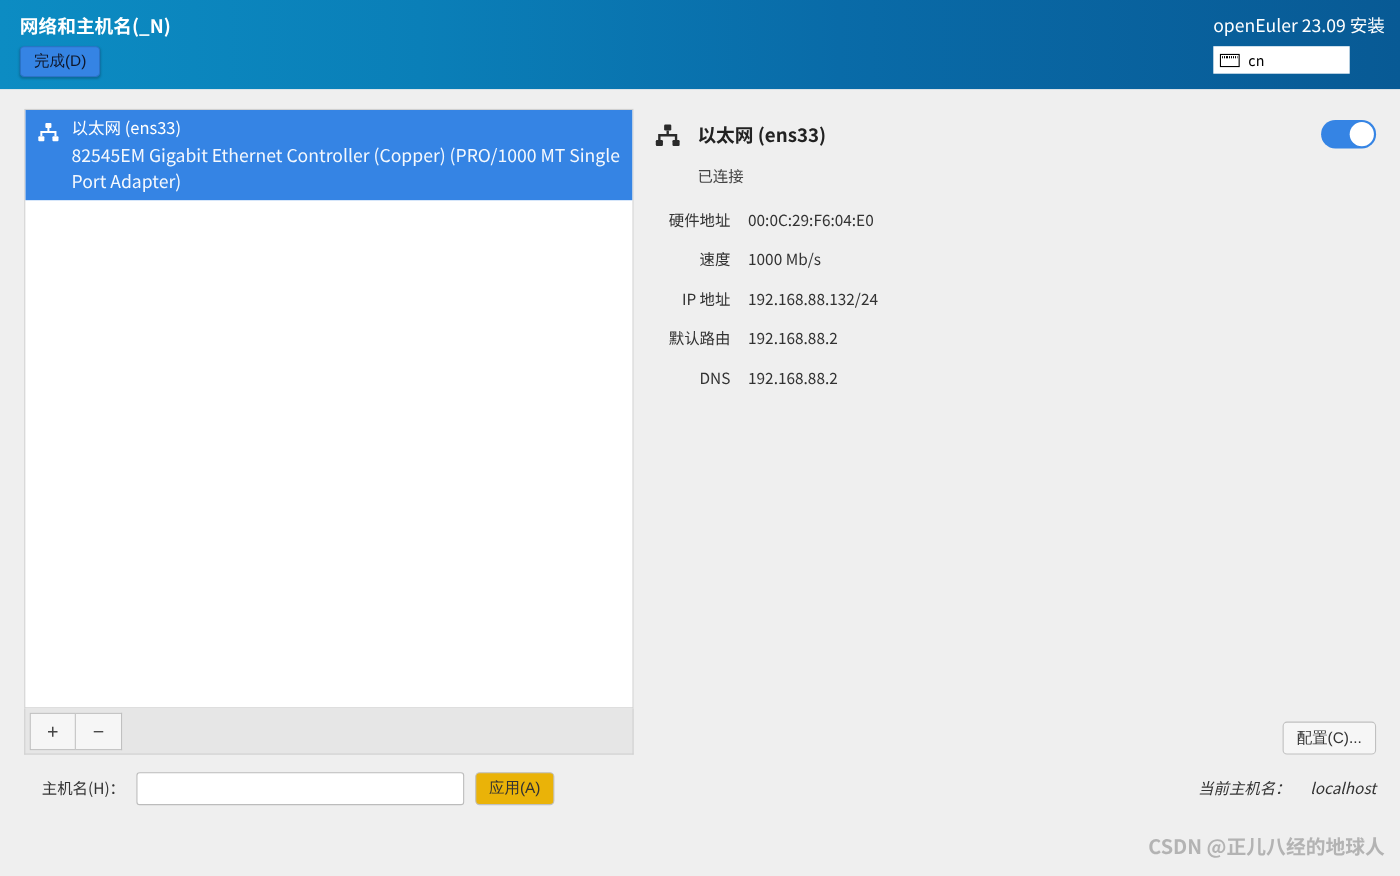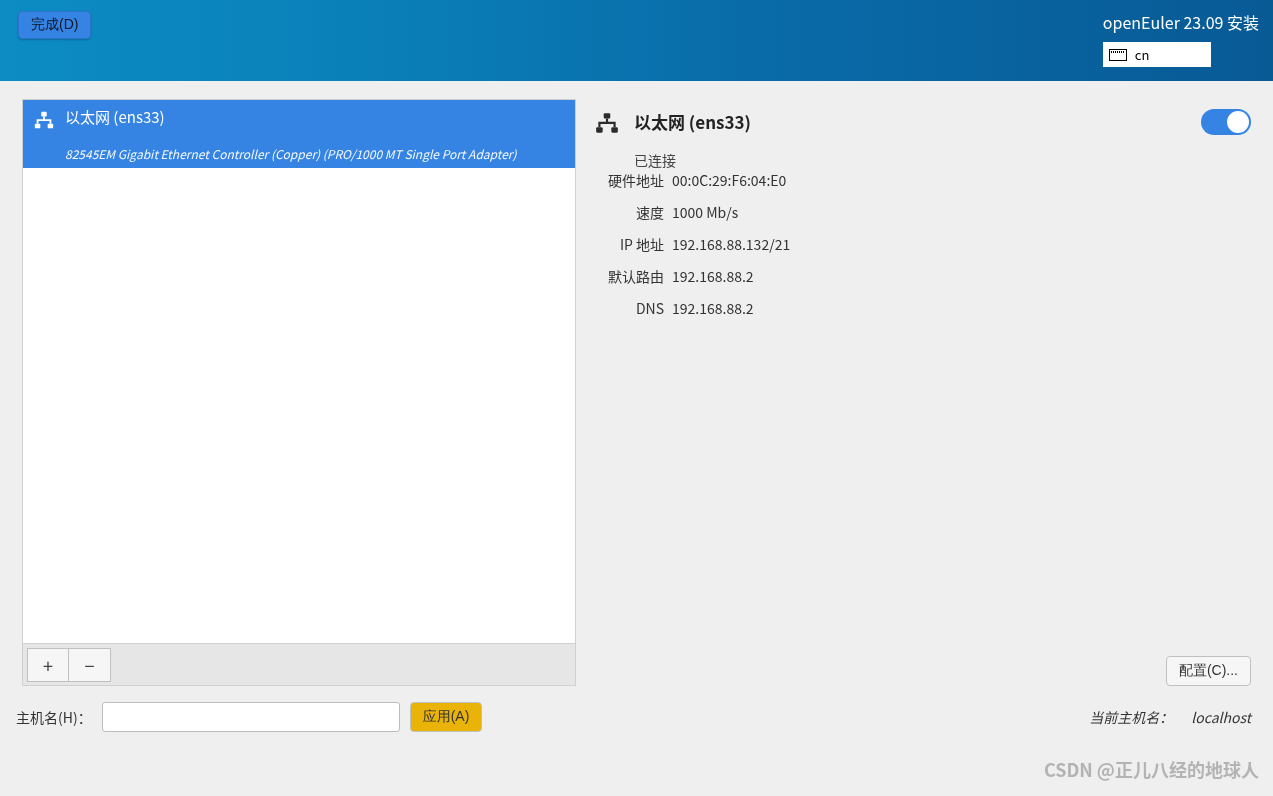--- a/index.html
+++ b/index.html
@@ -40,21 +40,21 @@
 }
 .distro {
   font-size: 16px;
   color: #fff;
   margin-bottom: 8px;
 }
 .kb-indicator {
   background: #fff;
   color: #000;
   padding: 3px 6px;
-  width: 108px;
+  width: 124px;
   display: flex;
   align-items: center;
   gap: 8px;
   font-size: 13px;
 }
 .kb-icon {
   width: 18px; height: 12px;
   border: 1.5px solid #000;
   display: inline-block;
   position: relative;
@@ -92,21 +92,21 @@
   gap: 10px;
   cursor: pointer;
 }
 .device-net-icon {
   width: 22px; height: 22px;
   margin-top: 4px;
   flex-shrink:0;
 }
 .dev-text { flex:1; }
 .dev-name { font-size: 15px; }
-.dev-sub { font-size: 12px; opacity: 0.95; margin-top: 18px; font-style: italic;}
+.dev-sub { font-size: 16px; opacity: 0.95; margin-top: 1px;}
 .list-toolbar {
   height: 42px;
   background: #e6e6e6;
   border: 1px solid #d0d0d0;
   border-top: none;
   padding: 4px;
   display:flex;
   gap:0;
 }
 .tool-btn {
@@ -145,43 +145,45 @@
 }
 .toggle::after {
   content:"";
   position:absolute;
   right:2px; top:2px;
   width:22px; height:22px;
   background:#fff;
   border-radius:50%;
 }
 .info-grid {
+  margin-top: 20px;
   display: grid;
   grid-template-columns: 70px auto;
   column-gap: 8px;
   row-gap: 12px;
   font-size: 14px;
   color: #333;
+  gap: 16px;
 }
 .info-label { text-align: right; color: #333;}
 .configure-btn {
   position: absolute;
   right: 0;
   bottom: 0;
   background: #f6f6f6;
   border: 1px solid #c0c0c0;
   border-radius: 4px;
   padding: 5px 12px;
   font-size: 14px;
   cursor:pointer;
   color:#333;
 }
 
 .hostname-bar {
-  padding: 16px 22px 0 16px;
+  padding: 16px 22px 0 38px;
   display: flex;
   align-items: center;
   gap: 10px;
   font-size: 14px;
   color: #333;
 }
 .host-input {
   width: 298px;
   height: 30px;
   border: 1px solid #bcbcbc;
@@ -212,20 +214,21 @@
   font-size: 18px;
   color: rgba(120,120,120,0.5);
   font-weight:700;
   pointer-events:none;
 }
 </style>
 </head>
 <body>
 
 <div class="header">
+  <div class="header-title">网络和主机名(_N)</div>
   <button class="done-btn">完成(D)</button>
   <div class="top-right">
     <div class="distro">openEuler 23.09 安装</div>
     <div class="kb-indicator">
       <span class="kb-icon"></span>
       <span>cn</span>
     </div>
   </div>
 </div>
 
@@ -269,21 +272,21 @@
       </div>
       <div class="toggle"></div>
     </div>
 
     <div class="info-grid">
       <div class="info-label">硬件地址</div>
       <div>00:0C:29:F6:04:E0</div>
       <div class="info-label">速度</div>
       <div>1000 Mb/s</div>
       <div class="info-label">IP 地址</div>
-      <div>192.168.88.132/21</div>
+      <div>192.168.88.132/24</div>
       <div class="info-label">默认路由</div>
       <div>192.168.88.2</div>
       <div class="info-label">DNS</div>
       <div>192.168.88.2</div>
     </div>
 
     <button class="configure-btn">配置(C)...</button>
   </div>
 </div>
 

